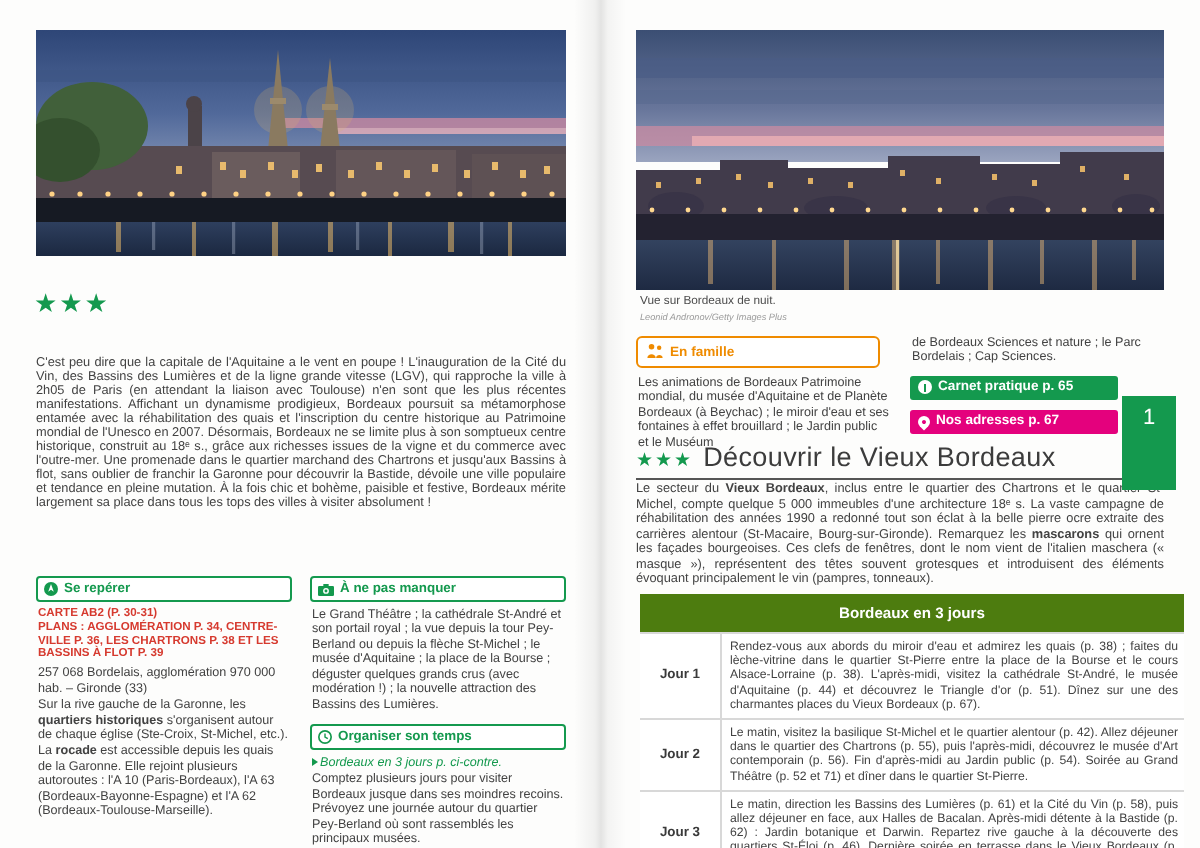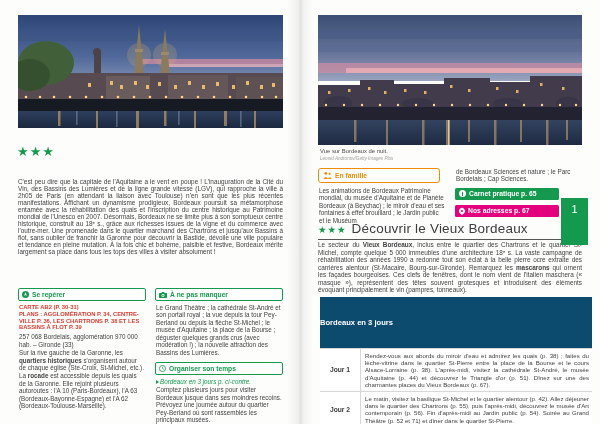--- a/index.html
+++ b/index.html
@@ -55,21 +55,21 @@
   .pin::after{content:"";position:absolute;left:2px;top:2px;width:2px;height:2px;border-radius:50%;background:#e4017d}
   #chapter-tab{position:absolute;left:261px;top:198px;width:27px;height:47px;background:#14994e;
     color:#fff;font-size:11px;display:flex;justify-content:center;padding-top:5px;box-sizing:border-box;z-index:6}
   #section-head{position:absolute;left:18px;top:221px;width:264px;border-bottom:1.5px solid #555;
     padding-bottom:3px;display:flex;align-items:baseline;gap:5px}
   #section-head .stars{font-size:9.5px}
   #section-title{font-size:13.5px;color:#3c3c3c;letter-spacing:.2px}
   #discover-para{position:absolute;left:18px;top:241px;width:264px;font-size:6.4px;line-height:1.18;
     text-align:justify;color:#424242}
   #itinerary{position:absolute;left:20px;top:297px;width:272px;border-bottom:1.5px solid #14994e;background:#fff}
-  .it-header{background:#0c4a6e;color:#fff;font-weight:bold;font-size:7.6px;padding:21px 0}
+  .it-header{background:#4d7c0f;color:#fff;text-align:center;font-weight:bold;font-size:7.6px;padding:5px 0}
   .it-row{display:flex;border-top:1px solid #d8d8d8}
   .it-row:first-of-type{border-top:none}
   .it-label{width:40px;flex:none;display:flex;align-items:center;justify-content:center;
     font-weight:bold;font-size:6.7px;color:#3a3a3a;border-right:1px solid #d8d8d8}
   .it-text{flex:1;padding:3px 3px 3px 4px;font-size:6.1px;line-height:1.18;text-align:justify;color:#424242}
   .b{font-weight:bold}
 </style>
 </head>
 <body>
 

